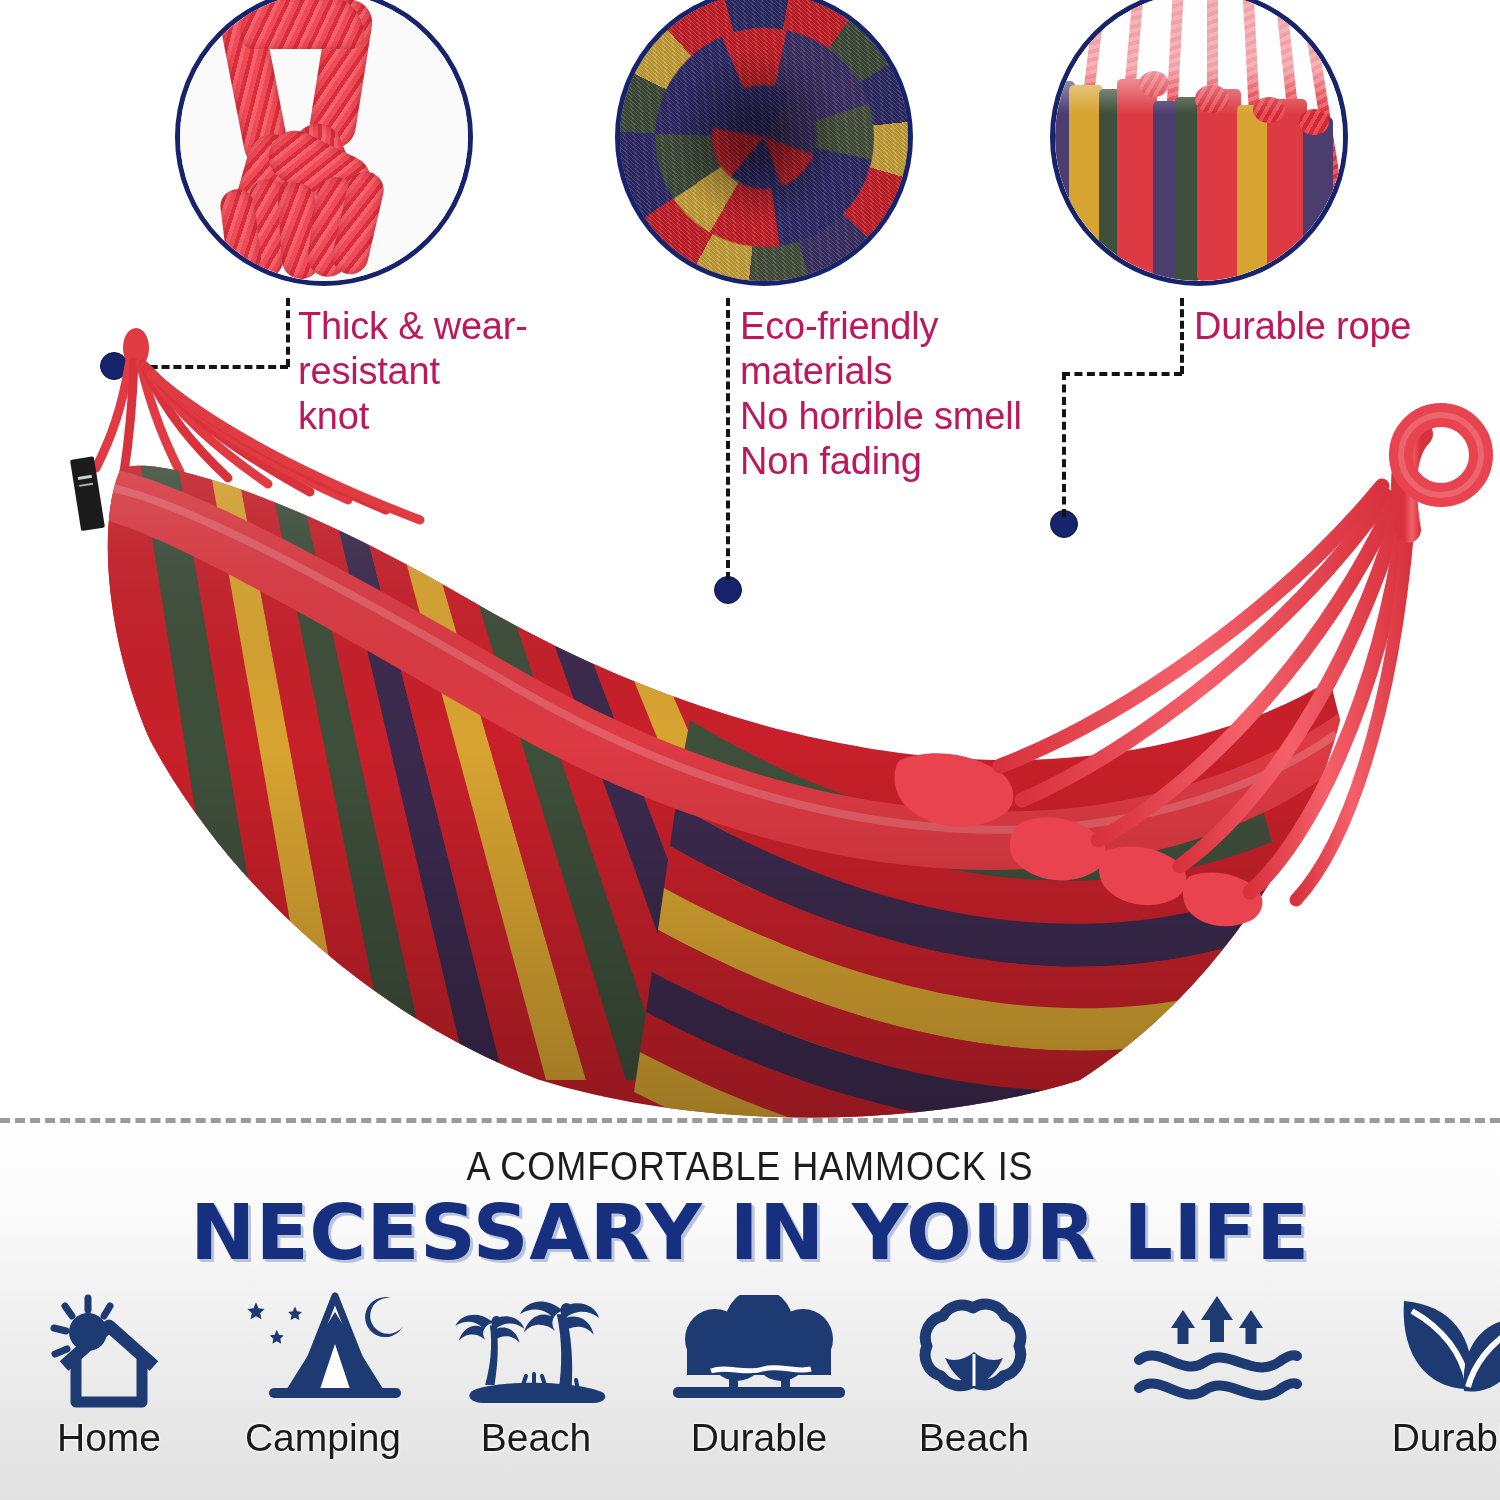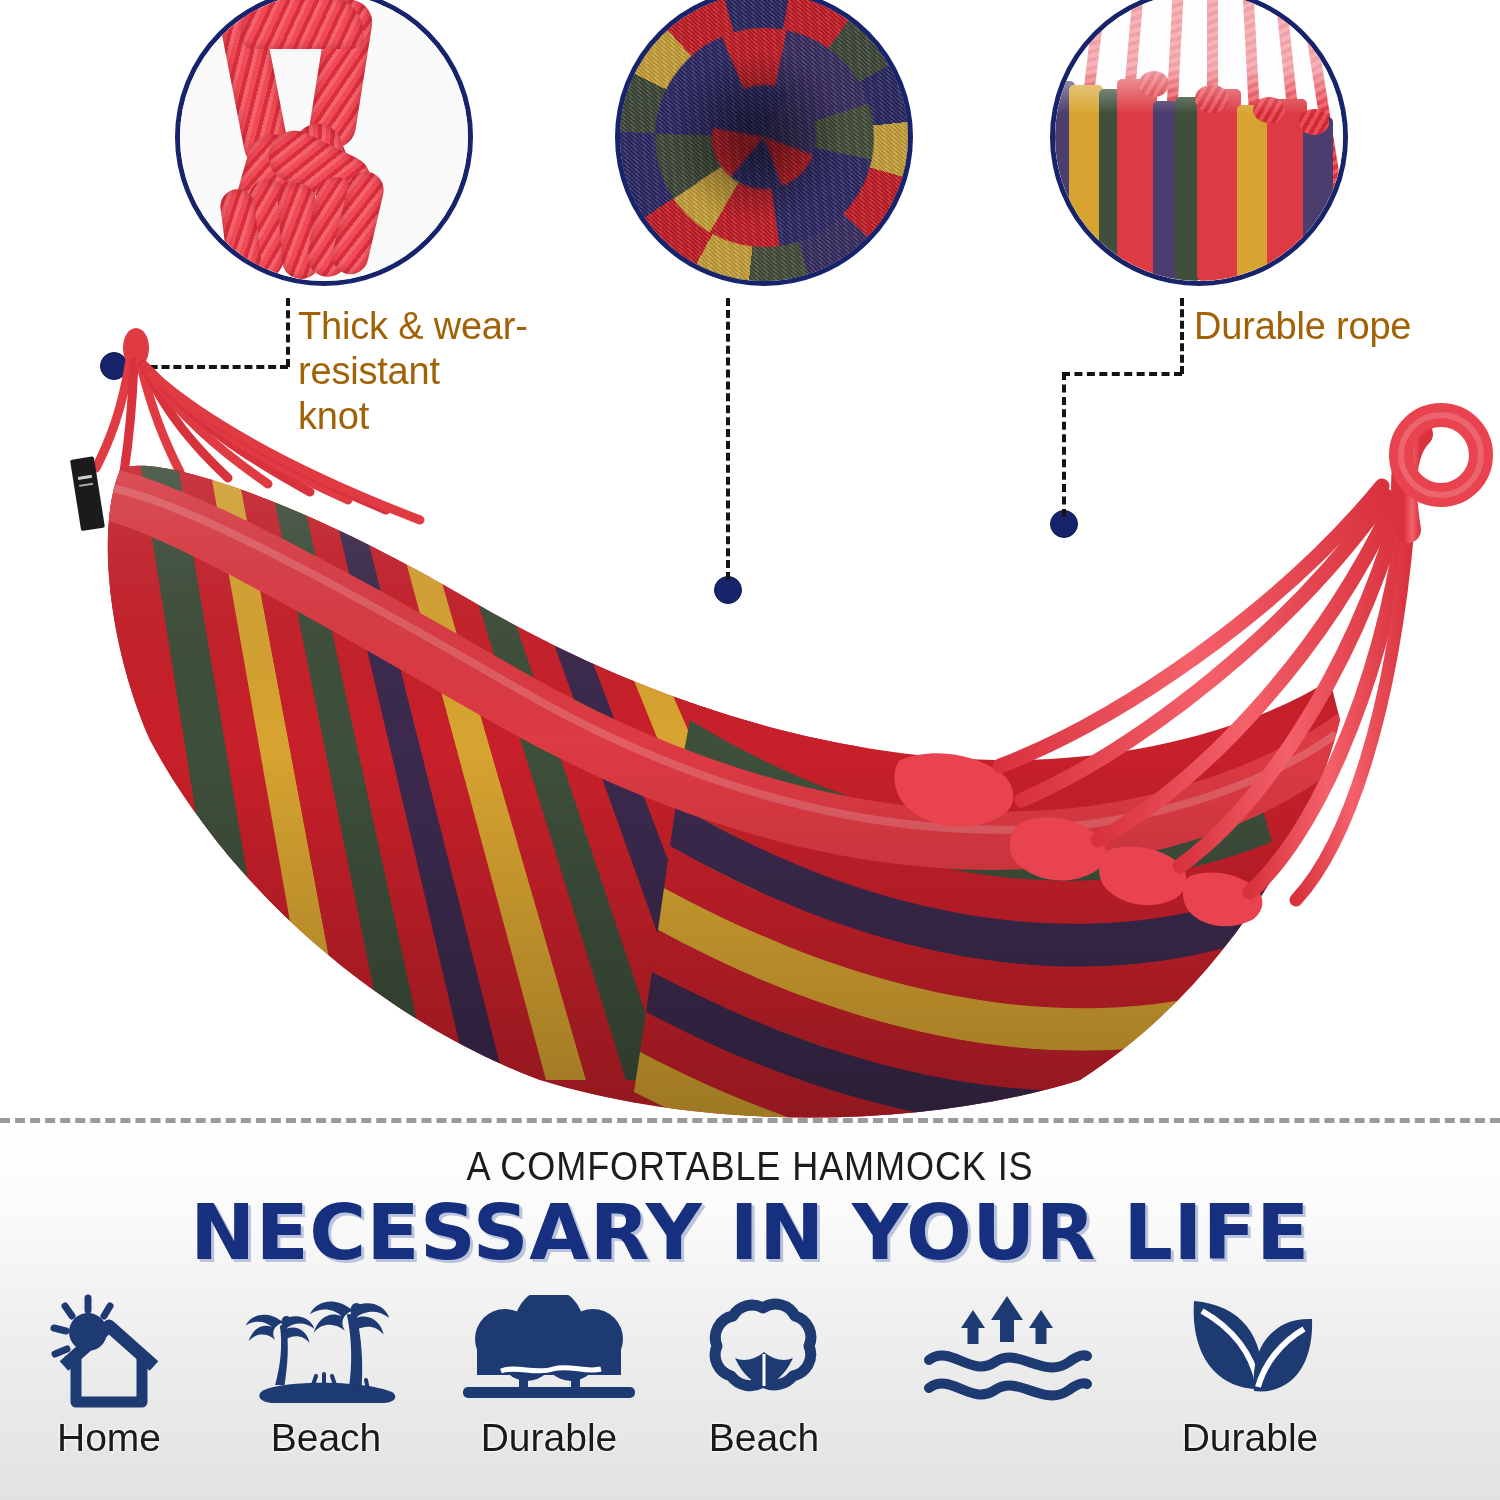--- a/index.html
+++ b/index.html
@@ -28,21 +28,21 @@
       border-radius:6px;}
   .r3-fab{position:absolute;border-radius:5px;}
 
   
   .dash-h{position:absolute;height:0;border-top:4px dashed #141414;}
   .dash-v{position:absolute;width:0;border-left:4px dashed #141414;}
   .dot{position:absolute;width:26px;height:26px;border-radius:50%;
        background:#17246b;border:1px solid #0d1646;}
 
   
-  .callout-text{position:absolute;font-size:38px;line-height:45px;color:#a16207;
+  .callout-text{position:absolute;font-size:38px;line-height:45px;color:#be185d;
        font-family:"Liberation Sans","DejaVu Sans",sans-serif;font-weight:400;
        letter-spacing:-.2px;white-space:pre-line;}
 
   
   #hammock{position:absolute;left:0;top:200px;width:1500px;height:920px;}
   .endknob{position:absolute;border-radius:50%;background:
        repeating-linear-gradient(120deg,#ee4b55 0 4px,#cf2b36 4px 8px);}
 
   
   #divider{position:absolute;left:0;top:1118px;width:1500px;height:0;
@@ -176,20 +176,23 @@
   <div class="dot" style="left:714px;top:576px;"></div>
   <div class="dash-v" style="left:726px;top:298px;height:282px;"></div>
 
   <div class="dot" style="left:1050px;top:510px;"></div>
   <div class="dash-v" style="left:1062px;top:372px;height:145px;"></div>
   <div class="dash-h" style="left:1062px;top:372px;width:120px;"></div>
   <div class="dash-v" style="left:1180px;top:298px;height:76px;"></div>
 
   <div class="callout-text" style="left:298px;top:304px;width:360px;">Thick &amp; wear-resistant
 knot</div>
+  <div class="callout-text" style="left:740px;top:304px;width:360px;">Eco-friendly materials
+No horrible smell
+Non fading</div>
   <div class="callout-text" style="left:1194px;top:304px;width:320px;">Durable rope</div>
 
   <div id="hammock">
     <svg width="1500" height="920" viewBox="0 0 1500 920">
       <defs>
         <clipPath id="bodyClip">
           <path d="M120,270 C150,250 300,300 470,400 C640,500 830,560 1010,560
                    C1130,560 1250,530 1330,480
                    L1340,520
                    C1310,640 1220,790 1080,880
@@ -316,20 +319,37 @@
             <line x1="64" y1="14" x2="58" y2="24"></line>
           </g>
           <circle cx="42" cy="40" r="19" fill="#1d3a73"></circle>
           <path d="M18 74 L63 34 L108 74" stroke="#1d3a73" stroke-width="13" fill="none" stroke-linejoin="round"></path>
           <path d="M30 66 L30 110 L96 110 L96 66" stroke="#1d3a73" stroke-width="11" fill="none" stroke-linejoin="round"></path>
         </svg>
       </div>
       <div class="flabel">Home</div>
     </div>
 
+    <div class="feature" style="width:210px;">
+      <div class="ficon">
+        <svg width="168" height="116" viewBox="0 0 168 116">
+          <g fill="#1d3a73">
+            <path d="M14 8 l3 7 7 1 -5 5 1.5 7 -6.5 -3.5 -6.5 3.5 1.5 -7 -5 -5 7 -1 z" transform="scale(.85) translate(6,4)"></path>
+            <path d="M56 12 l2.6 6 6 .9 -4.3 4.2 1.2 6 -5.5 -3 -5.5 3 1.2 -6 -4.3 -4.2 6 -.9 z" transform="scale(.8) translate(14,6)"></path>
+            <path d="M34 36 l2.4 5.4 5.4.8 -3.9 3.8 1 5.4 -4.9 -2.6 -4.9 2.6 1 -5.4 -3.9 -3.8 5.4 -.8 z" transform="scale(.9) translate(8,6)"></path>
+          </g>
+          <path d="M152 6 a18 18 0 1 0 12 28 a20 20 0 1 1 -12 -28 z" fill="#1d3a73"></path>
+          <path d="M96 4 L58 100 M96 4 L134 100" stroke="#1d3a73" stroke-width="7" stroke-linecap="round"></path>
+          <path d="M96 20 L46 100 L146 100 Z" fill="#1d3a73"></path>
+          <path d="M96 52 L80 100 L112 100 Z" fill="#ffffff"></path>
+          <rect x="30" y="96" width="132" height="10" rx="5" fill="#1d3a73"></rect>
+        </svg>
+      </div>
+      <div class="flabel">Camping</div>
+    </div>
 
     <div class="feature" style="width:216px;">
       <div class="ficon">
         <svg width="176" height="116" viewBox="0 0 176 116">
           <g fill="#1d3a73">
             <g transform="translate(6,18) scale(.78)">
               <path d="M48 14 C30 0 8 6 2 20 C14 12 28 14 36 22 C22 16 10 26 6 40 C16 28 30 30 40 38
                        C30 22 52 10 66 18 C58 4 50 6 48 14 Z"></path>
               <path d="M48 14 C66 2 86 10 90 24 C78 14 62 16 54 24 C70 18 82 30 84 42 C74 30 60 32 50 40 Z"></path>
               <path d="M46 20 C50 48 46 74 40 96 L52 96 C56 70 58 44 54 20 Z"></path>

